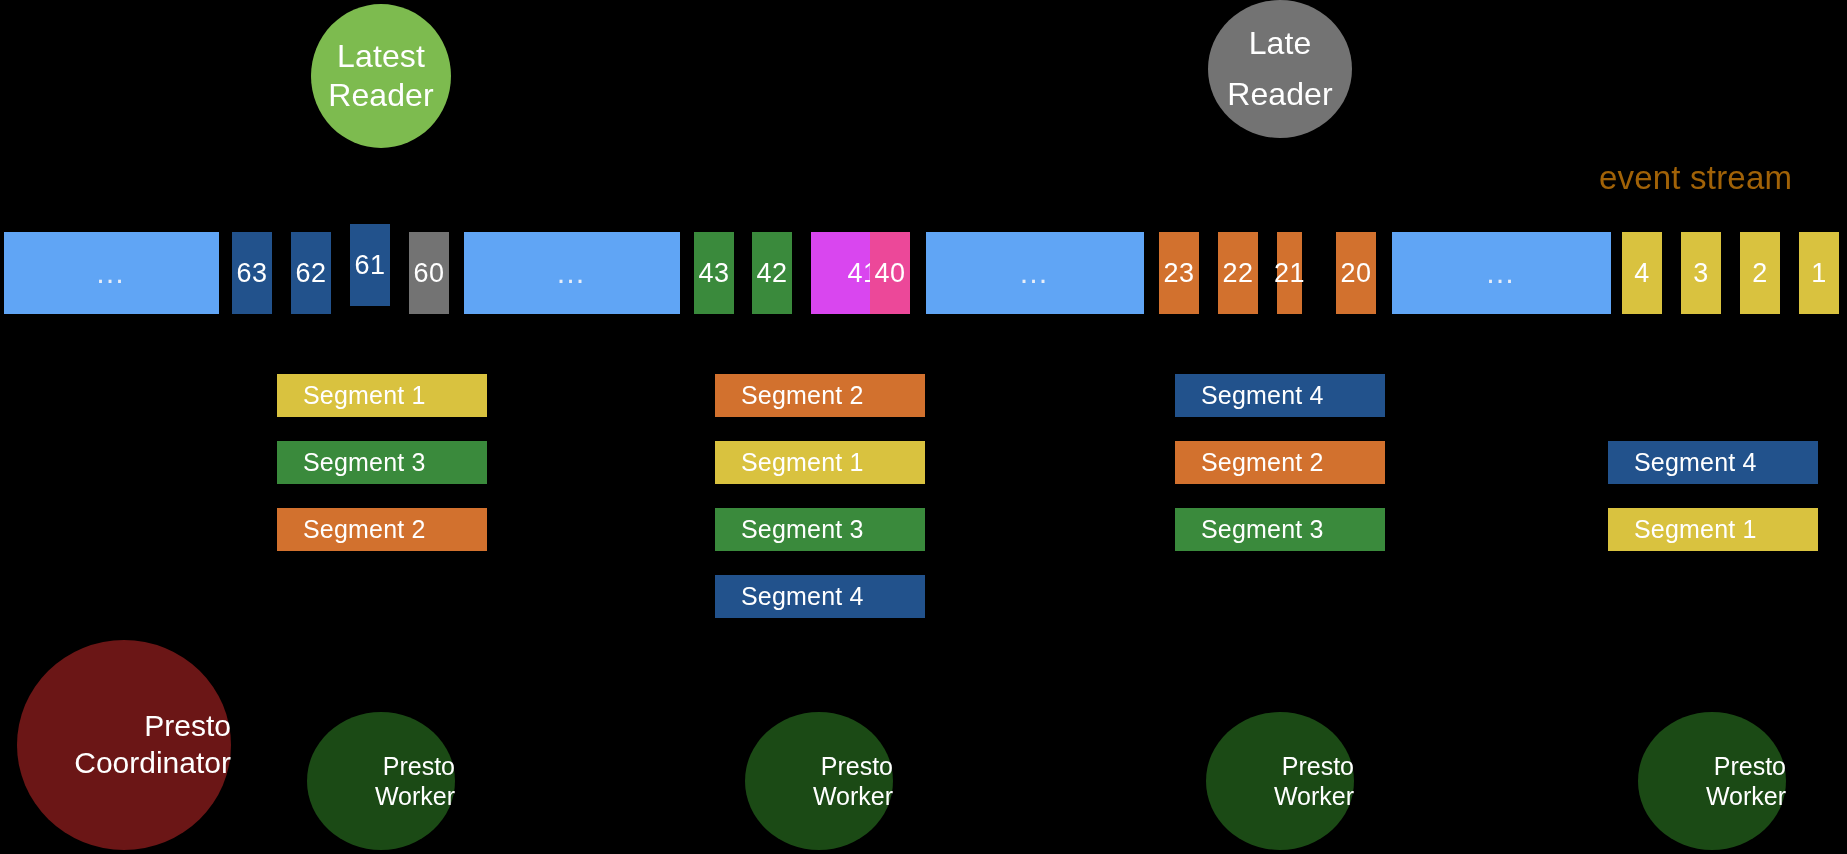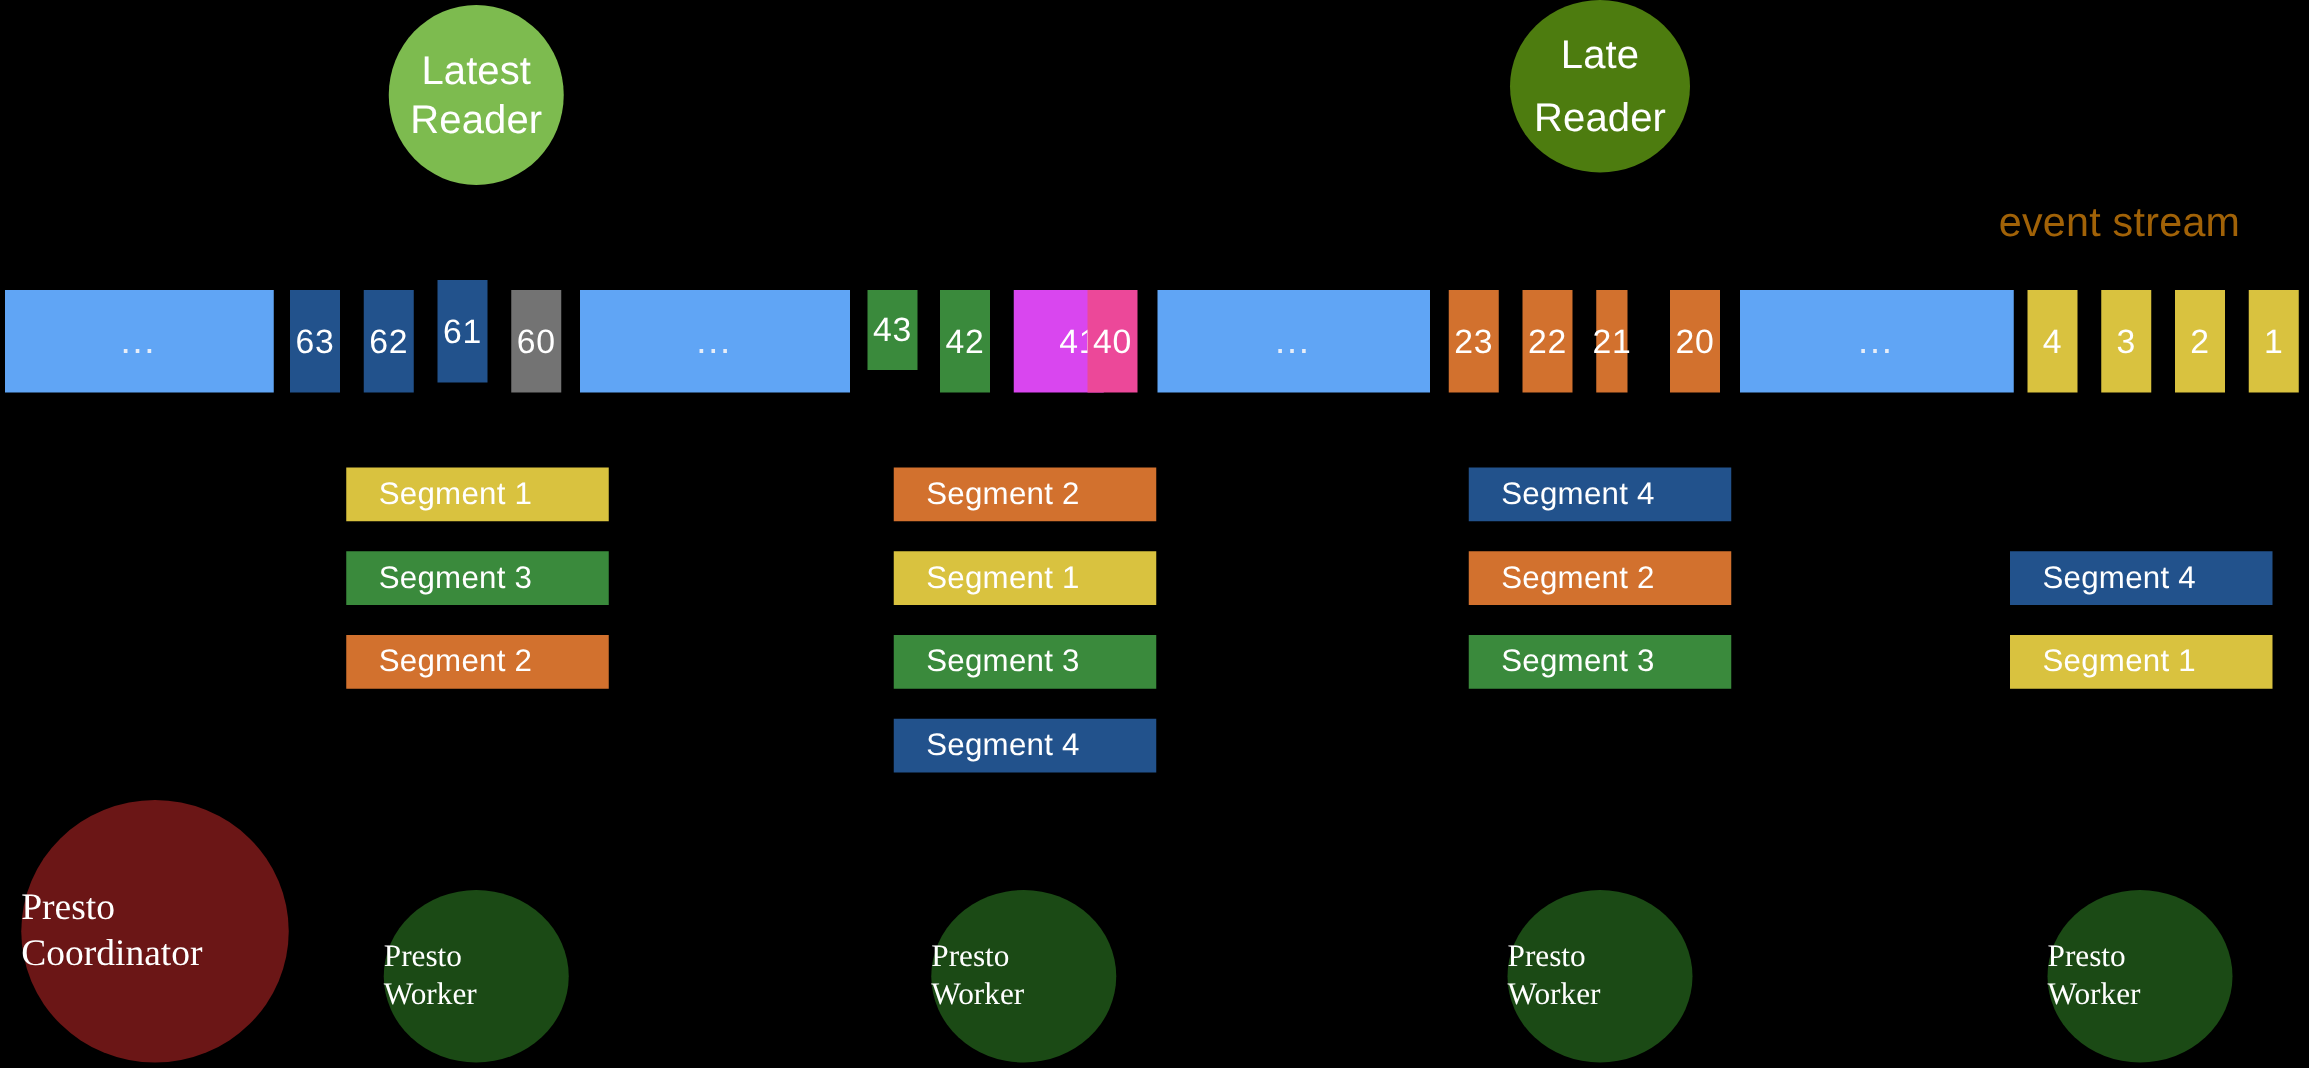--- a/index.html
+++ b/index.html
@@ -69,57 +69,56 @@
     box-sizing: border-box;
     letter-spacing: 0.2px;
   }
 
   
   .node {
     position: absolute;
     border-radius: 50%;
     display: flex;
     flex-direction: column;
-    align-items: flex-start;
+    align-items: flex-end;
     justify-content: center;
     color: #ffffff;
     text-align: center;
     line-height: 1.22;
-    font-family: Liberation Serif, serif;
   }
   .node.coordinator { font-size: 30px; }
   .node.worker { font-size: 25px; }
   .node .nl { display: block; white-space: nowrap; }
 </style>
 </head>
 <body>
 
 <div id="stage">
 
   <div id="readers-layer">
       <div class="reader" style="left: 311px; top: 4px; width: 140px; height: 144px; background: rgb(125, 187, 79);">
         <span class="rl">Latest</span>
         <span class="rl">Reader</span>
       </div>
-      <div class="reader" style="left: 1208px; top: 0px; width: 144px; height: 138px; background: #4d7c0f; gap: 12px;">
+      <div class="reader" style="left: 1208px; top: 0px; width: 144px; height: 138px; background: #737373; gap: 12px;">
         <span class="rl">Late</span>
         <span class="rl">Reader</span>
       </div>
     </div>
 
   <div class="stream-label" style="left: 1599px; top: 159px; color: #a16207;">event stream</div>
 
   <div id="stream-layer">
       <div class="stream-block gap-block" style="left: 4px; top: 232px; width: 215px; height: 82px; background: rgb(96, 165, 245);">…</div>
       <div class="stream-block" style="left: 232px; top: 232px; width: 40px; height: 82px; background: rgb(34, 82, 140);">63</div>
       <div class="stream-block" style="left: 291px; top: 232px; width: 40px; height: 82px; background: rgb(34, 82, 140);">62</div>
       <div class="stream-block" style="left: 350px; top: 224px; width: 40px; height: 82px; background: rgb(34, 82, 140);">61</div>
       <div class="stream-block" style="left: 409px; top: 232px; width: 40px; height: 82px; background: #737373;">60</div>
       <div class="stream-block gap-block" style="left: 464px; top: 232px; width: 216px; height: 82px; background: rgb(96, 165, 245);">…</div>
-      <div class="stream-block" style="left: 694px; top: 232px; width: 40px; height: 64px; background: rgb(58, 138, 60);">43</div>
+      <div class="stream-block" style="left: 694px; top: 232px; width: 40px; height: 82px; background: rgb(58, 138, 60);">43</div>
       <div class="stream-block" style="left: 752px; top: 232px; width: 40px; height: 82px; background: rgb(58, 138, 60);">42</div>
       <div class="stream-block" style="left: 811px; top: 232px; width: 40px; height: 82px; background: #d946ef; padding-left: 32px;">41</div>
       <div class="stream-block" style="left: 870px; top: 232px; width: 40px; height: 82px; background: #ec4899;">40</div>
       <div class="stream-block gap-block" style="left: 926px; top: 232px; width: 218px; height: 82px; background: rgb(96, 165, 245);">…</div>
       <div class="stream-block" style="left: 1159px; top: 232px; width: 40px; height: 82px; background: rgb(210, 113, 46);">23</div>
       <div class="stream-block" style="left: 1218px; top: 232px; width: 40px; height: 82px; background: rgb(210, 113, 46);">22</div>
       <div class="stream-block" style="left: 1277px; top: 232px; width: 25px; height: 82px; background: rgb(210, 113, 46);">21</div>
       <div class="stream-block" style="left: 1336px; top: 232px; width: 40px; height: 82px; background: rgb(210, 113, 46);">20</div>
       <div class="stream-block gap-block" style="left: 1392px; top: 232px; width: 219px; height: 82px; background: rgb(96, 165, 245);">…</div>
       <div class="stream-block" style="left: 1622px; top: 232px; width: 40px; height: 82px; background: rgb(217, 194, 63);">4</div>

